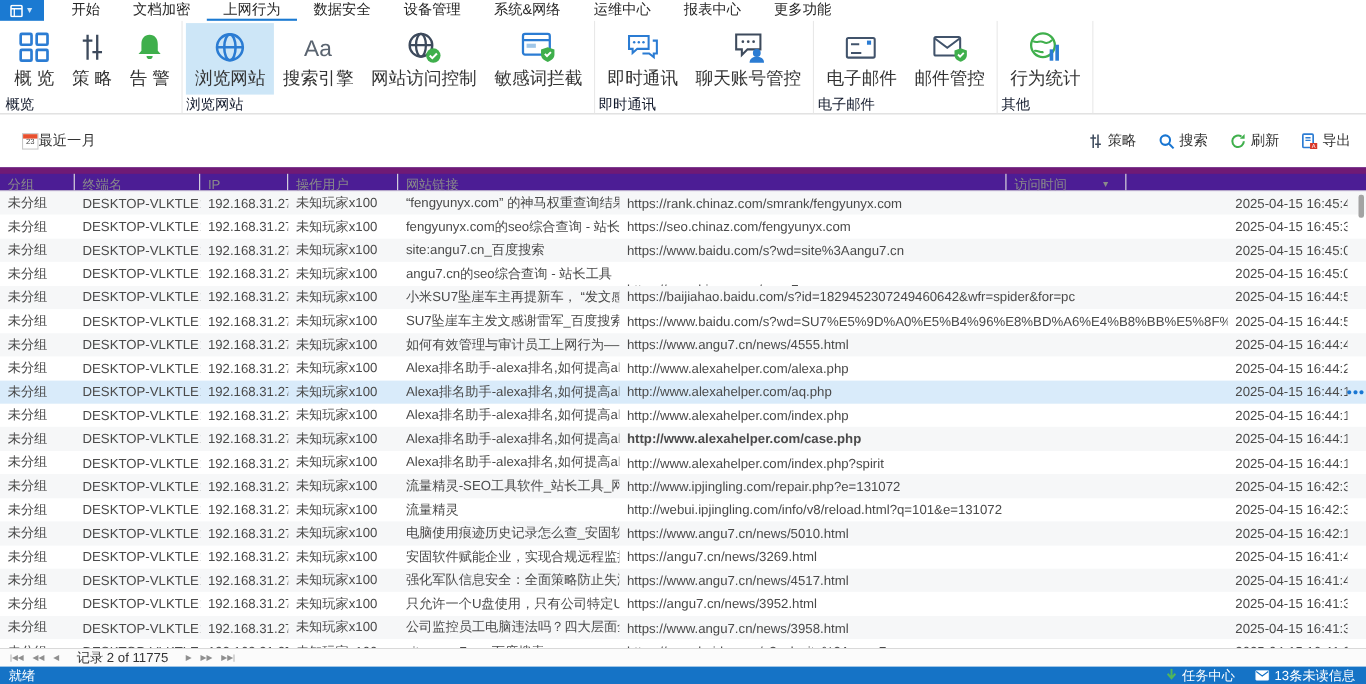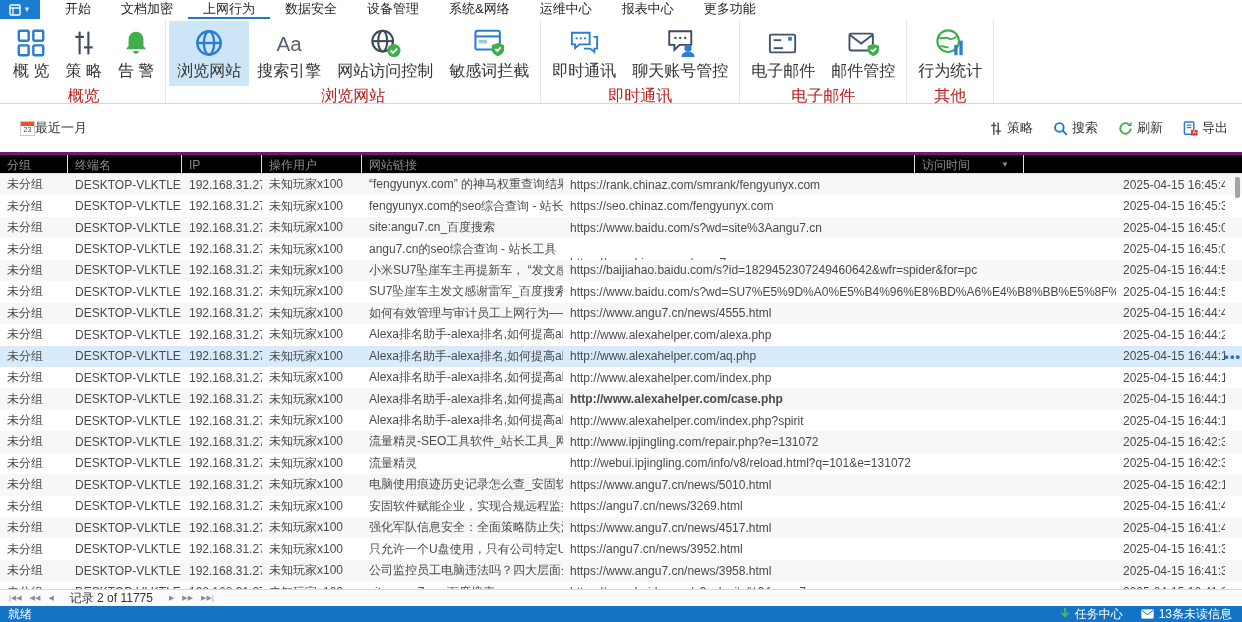--- a/index.html
+++ b/index.html
@@ -16,34 +16,34 @@
   .menu-tab.active { border-bottom:2px solid #1b7ad2; }
 
   
   .ribbon { height:85px; border-bottom:1px solid #d6d6d6; display:flex; background:#fff; padding-left:2px; flex:0 0 auto; }
   .ribbon-group { display:flex; flex-direction:column; border-right:1px solid #e8e8e8; padding:0 3px; }
   .ribbon-buttons { display:flex; flex:1; align-items:flex-start; padding-top:2px; }
   .ribbon-btn { display:flex; flex-direction:column; align-items:center; gap:2px; padding:5px 8px 4px; cursor:pointer; }
   .ribbon-btn.active { background:#cde6f7; }
   .ribbon-btn .ricon { height:33px; display:flex; align-items:center; justify-content:center; }
   .ribbon-btn .rlbl { font-size:16px; color:#333; white-space:nowrap; }
-  .ribbon-group-label { text-align:center; font-size:16px; color:#b91c1c; padding-bottom:4px; white-space:nowrap; }
+  .ribbon-group-label { font-size:13px; color:#0f172a; padding-bottom:4px; white-space:nowrap; }
 
   
   .toolbar { height:48px; display:flex; align-items:center; justify-content:space-between; padding:0 14px 0 20px; flex:0 0 auto; }
   .date-filter { display:flex; align-items:center; gap:0; font-size:13px; color:#333; cursor:pointer; }
   .cal-icon { width:15px; height:15px; border:1px solid #c9c9c9; background:#fff; position:relative; display:flex; align-items:flex-end; justify-content:center; }
   .cal-icon::before { content:""; position:absolute; top:0; left:0; right:0; height:4px; background:#e8502e; }
   .cal-icon span { font-size:7px; color:#444; line-height:10px; }
   .toolbar-actions { display:flex; gap:20px; }
   .tb-action { display:flex; align-items:center; gap:4px; font-size:13px; color:#333; cursor:pointer; }
 
   
   .grid { flex:1; display:flex; flex-direction:column; overflow:hidden; }
-  .grid-header { display:flex; height:22px; background:#000000; border-top:3px solid #701a75; border-bottom:1px solid #e3e3e3; flex:0 0 auto; }
+  .grid-header { display:flex; height:22px; background:#4c1d95; border-top:6px solid #701a75; border-bottom:1px solid #e3e3e3; flex:0 0 auto; }
   .gh-cell { font-size:12px; color:#8a8a8a; line-height:20px; padding-left:7px; border-right:1px solid #e3e3e3; white-space:nowrap; overflow:hidden; position:relative; cursor:pointer; }
   .gh-cell .hcaret { position:absolute; right:14px; top:0; font-size:8px; color:#8a8a8a; }
   .gh-cell.filler { border-right:none; cursor:default; }
   .grid-body { position:relative; flex:1; overflow:hidden; background:#fff; }
   .grid-row { display:flex; height:21.45px; align-items:center; position:relative; cursor:pointer; }
   .grid-row.odd { background:#f6f7f8; }
   .grid-row.selected { background:#d9ebfa; }
   .gr-cell { font-size:12px; color:#4a4a4a; padding-left:7px; white-space:nowrap; overflow:hidden; }
   .row-menu { position:absolute; right:1px; top:3px; color:#1976d2; font-size:13px; font-weight:bold; letter-spacing:1px; cursor:pointer; }
   .scroll-thumb { position:absolute; right:2px; top:3px; width:5px; height:21px; background:#a3a3a3; border-radius:2px; cursor:pointer; }

